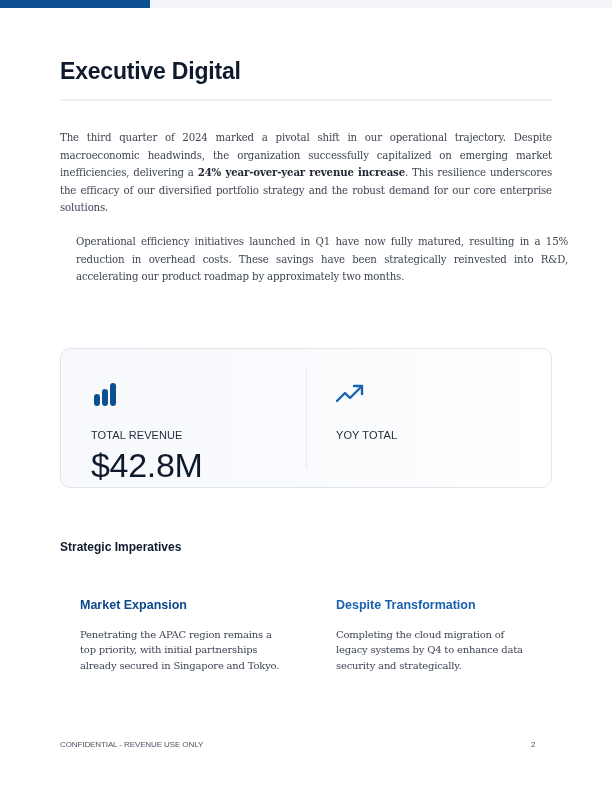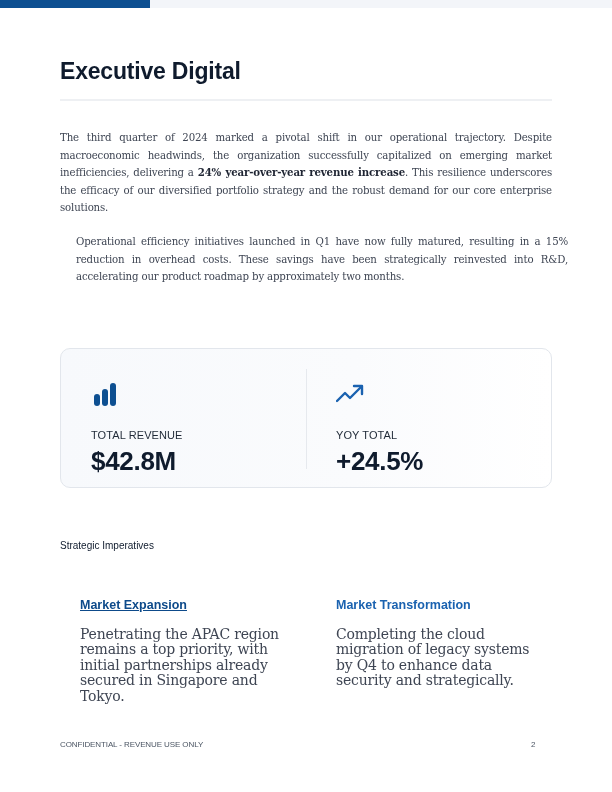--- a/index.html
+++ b/index.html
@@ -37,37 +37,37 @@
   .metric.left { left: 0; }
   .metric.right { left: 245px; }
   .metric-divider { position: absolute; left: 245px; top: 20px; width: 1px; height: 100px; background: #e6e9ee; }
   .metric-icon { position: absolute; left: 30px; top: 30px; width: 30px; height: 30px; }
   .metric-label {
     position: absolute; left: 30px; top: 80px;
     font-size: 11px; color: #1f2937; letter-spacing: 0.1px;
   }
   .metric-value {
     position: absolute; left: 30px; top: 97px;
-    font-size: 26px; font-weight: bold; color: #0f1b2d; letter-spacing: -0.3px;
+    font-size: 34px; font-weight: normal; color: #0f1b2d; letter-spacing: -0.3px;
   }
 
   .section-title {
     position: absolute; left: 60px; top: 540px;
-    font-size: 10px; font-weight: normal; color: #0f1b2d;
+    font-size: 12px; font-weight: bold; color: #0f1b2d;
   }
   .imperative { position: absolute; top: 598px; width: 200px; }
   .imperative.left { left: 80px; }
   .imperative.right { left: 336px; }
   .imp-title { font-size: 12.5px; font-weight: bold; margin: 0; }
-  .imperative.left .imp-title { color: #0d4a8a; text-decoration: underline; }
+  .imperative.left .imp-title { color: #0d4a8a; }
   .imperative.right .imp-title { color: #1a62b0; }
   .imp-text {
     margin-top: 15px;
     font-family: "DejaVu Serif", "Liberation Serif", serif;
-    font-size: 14px; line-height: 15.4px; color: #3e4553; letter-spacing: -0.2px;
+    font-size: 10px; line-height: 15.4px; color: #3e4553; letter-spacing: -0.2px;
   }
 
   .footer-left {
     position: absolute; left: 60px; top: 740px;
     font-size: 8px; color: #4b5563; letter-spacing: -0.1px;
   }
   .footer-right {
     position: absolute; left: 531px; top: 740px;
     font-size: 8px; color: #4b5563;
   }
@@ -96,30 +96,29 @@
     <div class="metric-label">TOTAL REVENUE</div>
     <div class="metric-value">$42.8M</div>
   </div>
   <div class="metric-divider"></div>
   <div class="metric right">
     <svg class="metric-icon" viewBox="0 0 30 30">
       <polyline points="1,22 9,14 14,19 25,8" fill="none" stroke="#1a62b0" stroke-width="2.4" stroke-linecap="round" stroke-linejoin="round"></polyline>
       <polyline points="18,7 26,7 26,15" fill="none" stroke="#1a62b0" stroke-width="2.4" stroke-linecap="round" stroke-linejoin="round"></polyline>
     </svg>
     <div class="metric-label">YOY TOTAL</div>
-    <div class="metric-value">+24.5%</div>
   </div>
 </div>
 
 <h2 class="section-title" style="margin:0">Strategic Imperatives</h2>
 
 <div class="imperative left">
   <h3 class="imp-title">Market Expansion</h3>
   <div class="imp-text">Penetrating the APAC region remains a top priority, with initial partnerships already secured in Singapore and Tokyo.</div>
 </div>
 
 <div class="imperative right">
-  <h3 class="imp-title">Market Transformation</h3>
+  <h3 class="imp-title">Despite Transformation</h3>
   <div class="imp-text">Completing the cloud migration of legacy systems by Q4 to enhance data security and strategically.</div>
 </div>
 
 <div class="footer-left">CONFIDENTIAL - REVENUE USE ONLY</div>
 <div class="footer-right">2</div>
 
 </body></html>

